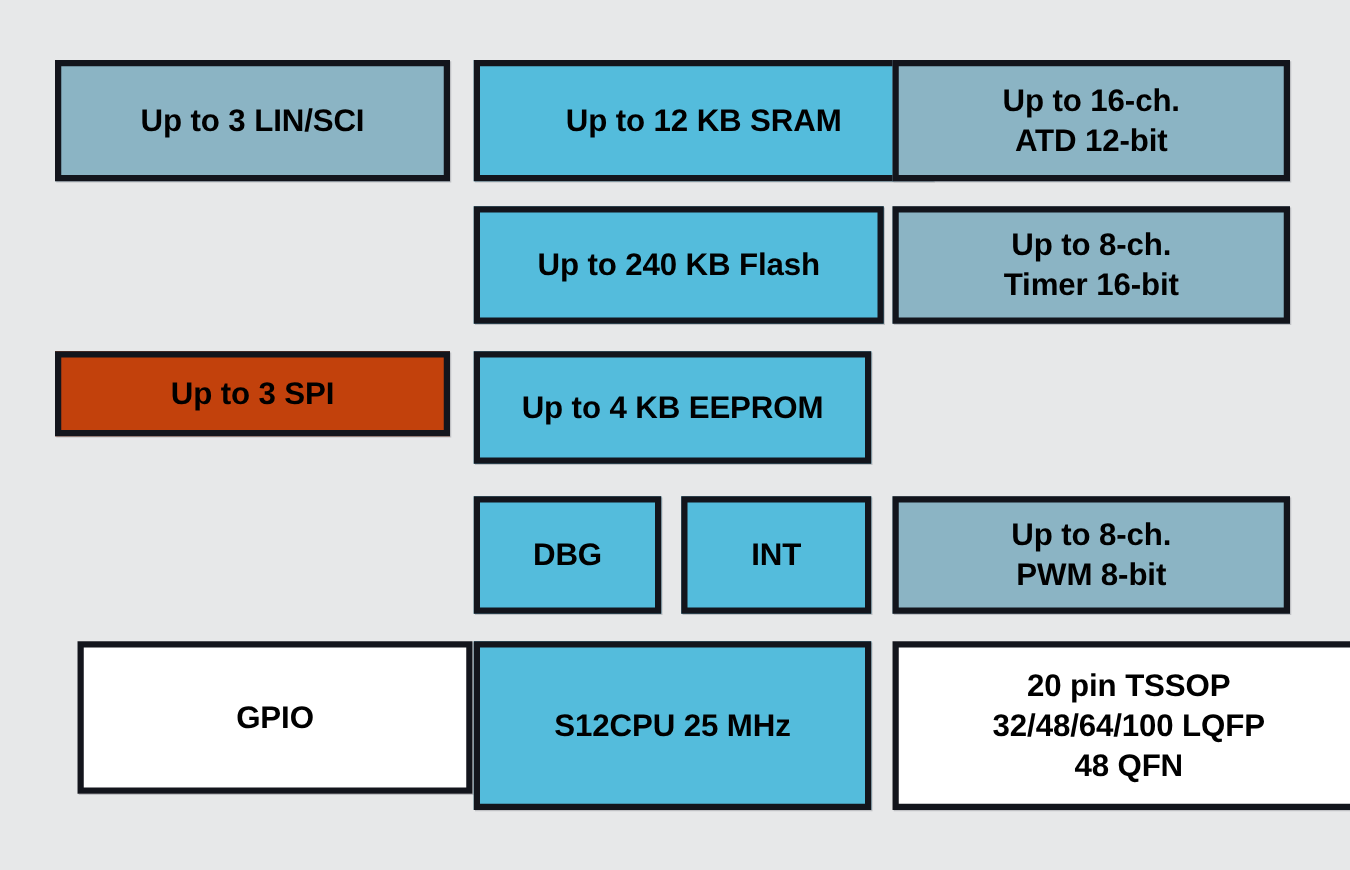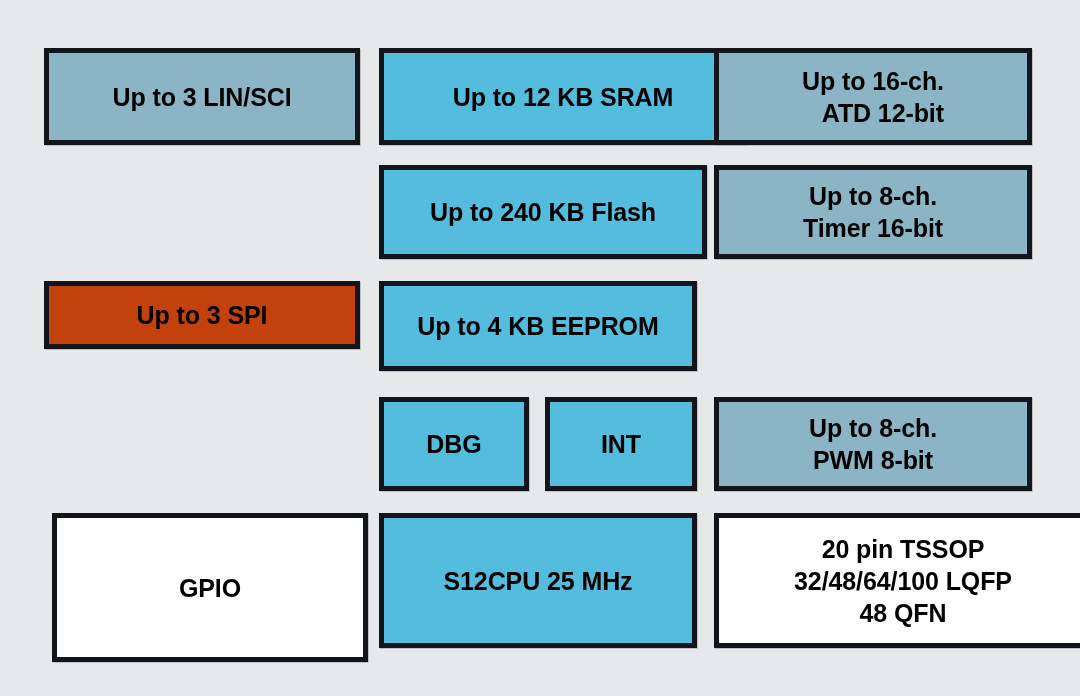--- a/index.html
+++ b/index.html
@@ -41,29 +41,29 @@
     display: block;
     padding: 0 6px;
   }
 </style>
 </head>
 <body>
 
 <div id="diagram" style="background: rgb(231, 232, 233);">
     <div class="block" style="left: 44px; top: 48px; width: 316px; height: 97px; background: rgb(139, 180, 196); border-color: rgb(19, 21, 28);"><span>Up to 3 LIN/SCI</span></div>
     <div class="block" style="left: 379px; top: 48px; width: 368px; height: 97px; background: rgb(84, 188, 220); border-color: rgb(19, 21, 28);"><span>Up to 12 KB SRAM</span></div>
-    <div class="block" style="left: 714px; top: 48px; width: 318px; height: 97px; background: rgb(139, 180, 196); border-color: rgb(19, 21, 28); text-align: right;"><span>Up to 16-ch.
+    <div class="block" style="left: 714px; top: 48px; width: 318px; height: 97px; background: rgb(139, 180, 196); border-color: rgb(19, 21, 28);"><span>Up to 16-ch.
 ATD 12-bit</span></div>
     <div class="block" style="left: 379px; top: 165px; width: 328px; height: 94px; background: rgb(84, 188, 220); border-color: rgb(19, 21, 28);"><span>Up to 240 KB Flash</span></div>
     <div class="block" style="left: 714px; top: 165px; width: 318px; height: 94px; background: rgb(139, 180, 196); border-color: rgb(19, 21, 28);"><span>Up to 8-ch.
 Timer 16-bit</span></div>
     <div class="block" style="left: 44px; top: 281px; width: 316px; height: 68px; background: #c2410c; border-color: rgb(19, 21, 28);"><span>Up to 3 SPI</span></div>
     <div class="block" style="left: 379px; top: 281px; width: 318px; height: 90px; background: rgb(84, 188, 220); border-color: rgb(19, 21, 28);"><span>Up to 4 KB EEPROM</span></div>
     <div class="block" style="left: 545px; top: 397px; width: 152px; height: 94px; background: rgb(84, 188, 220); border-color: rgb(19, 21, 28);"><span>INT</span></div>
     <div class="block" style="left: 379px; top: 397px; width: 150px; height: 94px; background: rgb(84, 188, 220); border-color: rgb(19, 21, 28);"><span>DBG</span></div>
     <div class="block" style="left: 714px; top: 397px; width: 318px; height: 94px; background: rgb(139, 180, 196); border-color: rgb(19, 21, 28);"><span>Up to 8-ch.
 PWM 8-bit</span></div>
-    <div class="block" style="left: 52px; top: 513px; width: 316px; height: 149px; background: rgb(255, 255, 255); border-color: rgb(19, 21, 28);"><span>GPIO</span></div>
+    <div class="block" style="left: 62px; top: 513px; width: 316px; height: 122px; background: rgb(255, 255, 255); border-color: rgb(19, 21, 28);"><span>GPIO</span></div>
     <div class="block" style="left: 379px; top: 513px; width: 318px; height: 135px; background: rgb(84, 188, 220); border-color: rgb(19, 21, 28);"><span>S12CPU 25 MHz</span></div>
     <div class="block" style="left: 714px; top: 513px; width: 378px; height: 135px; background: rgb(255, 255, 255); border-color: rgb(19, 21, 28);"><span>20 pin TSSOP
 32/48/64/100 LQFP
 48 QFN</span></div>
   </div>
 
 </body></html>

